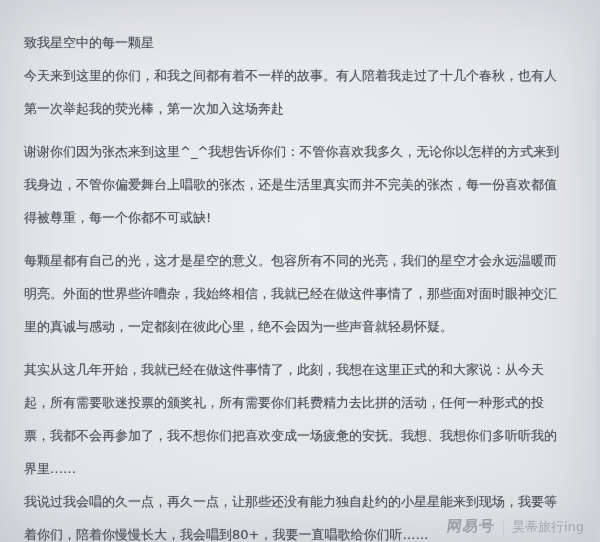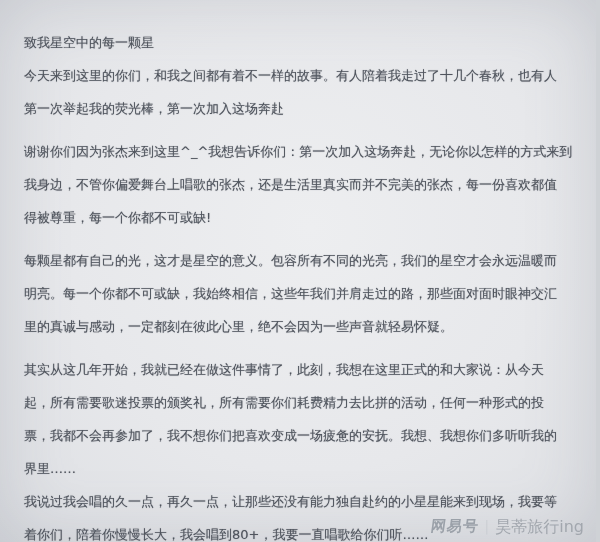--- a/index.html
+++ b/index.html
@@ -46,43 +46,43 @@
     transform: skewX(-8deg);
     color: #9ba1a9;
   }
   .watermark .divider {
     margin: 0 6px;
     font-size: 14px;
     color: #c3c7cc;
     font-weight: 200;
   }
   .watermark .account {
-    font-size: 16px;
+    font-size: 13px;
     color: #a2a7ae;
   }
 </style>
 </head>
 <body>
 
 <div class="page">
   <div class="title">致我星空中的每一颗星</div>
 
   <div id="paragraphs">
       <div class="para gap-tight">
         <div class="line">今天来到这里的你们，和我之间都有着不一样的故事。有人陪着我走过了十几个春秋，也有人</div>
         <div class="line">第一次举起我的荧光棒，第一次加入这场奔赴</div>
       </div>
       <div class="para gap-large">
-        <div class="line">谢谢你们因为张杰来到这里^_^我想告诉你们：第一次加入这场奔赴，无论你以怎样的方式来到</div>
+        <div class="line">谢谢你们因为张杰来到这里^_^我想告诉你们：不管你喜欢我多久，无论你以怎样的方式来到</div>
         <div class="line">我身边，不管你偏爱舞台上唱歌的张杰，还是生活里真实而并不完美的张杰，每一份喜欢都值</div>
         <div class="line">得被尊重，每一个你都不可或缺!</div>
       </div>
       <div class="para gap-large">
         <div class="line">每颗星都有自己的光，这才是星空的意义。包容所有不同的光亮，我们的星空才会永远温暖而</div>
-        <div class="line">明亮。每一个你都不可或缺，我始终相信，这些年我们并肩走过的路，那些面对面时眼神交汇</div>
+        <div class="line">明亮。外面的世界些许嘈杂，我始终相信，我就已经在做这件事情了，那些面对面时眼神交汇</div>
         <div class="line">里的真诚与感动，一定都刻在彼此心里，绝不会因为一些声音就轻易怀疑。</div>
       </div>
       <div class="para gap-none">
       </div>
       <div class="para gap-large">
         <div class="line">其实从这几年开始，我就已经在做这件事情了，此刻，我想在这里正式的和大家说：从今天</div>
         <div class="line">起，所有需要歌迷投票的颁奖礼，所有需要你们耗费精力去比拼的活动，任何一种形式的投</div>
         <div class="line">票，我都不会再参加了，我不想你们把喜欢变成一场疲惫的安抚。我想、我想你们多听听我的</div>
         <div class="line">界里……</div>
       </div>

